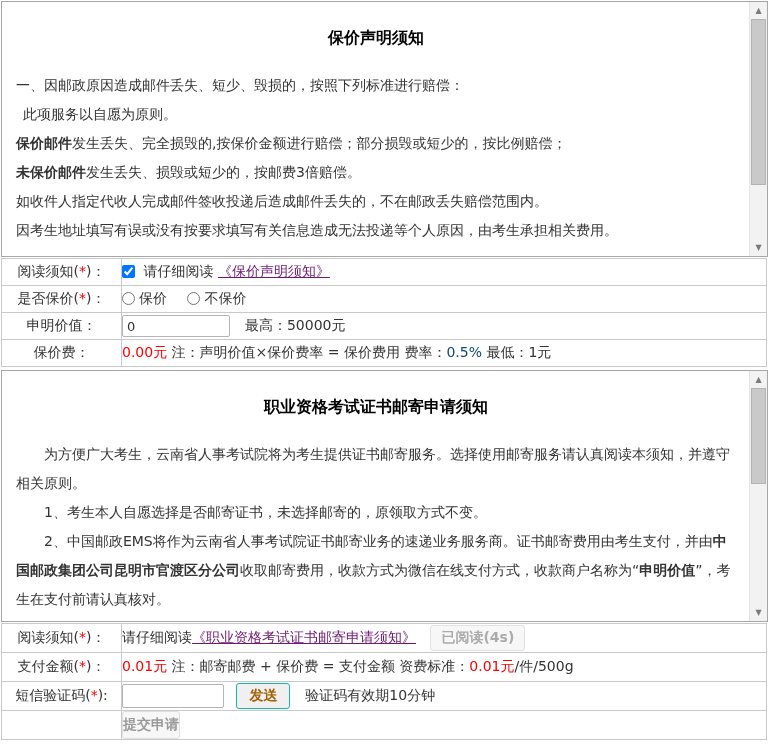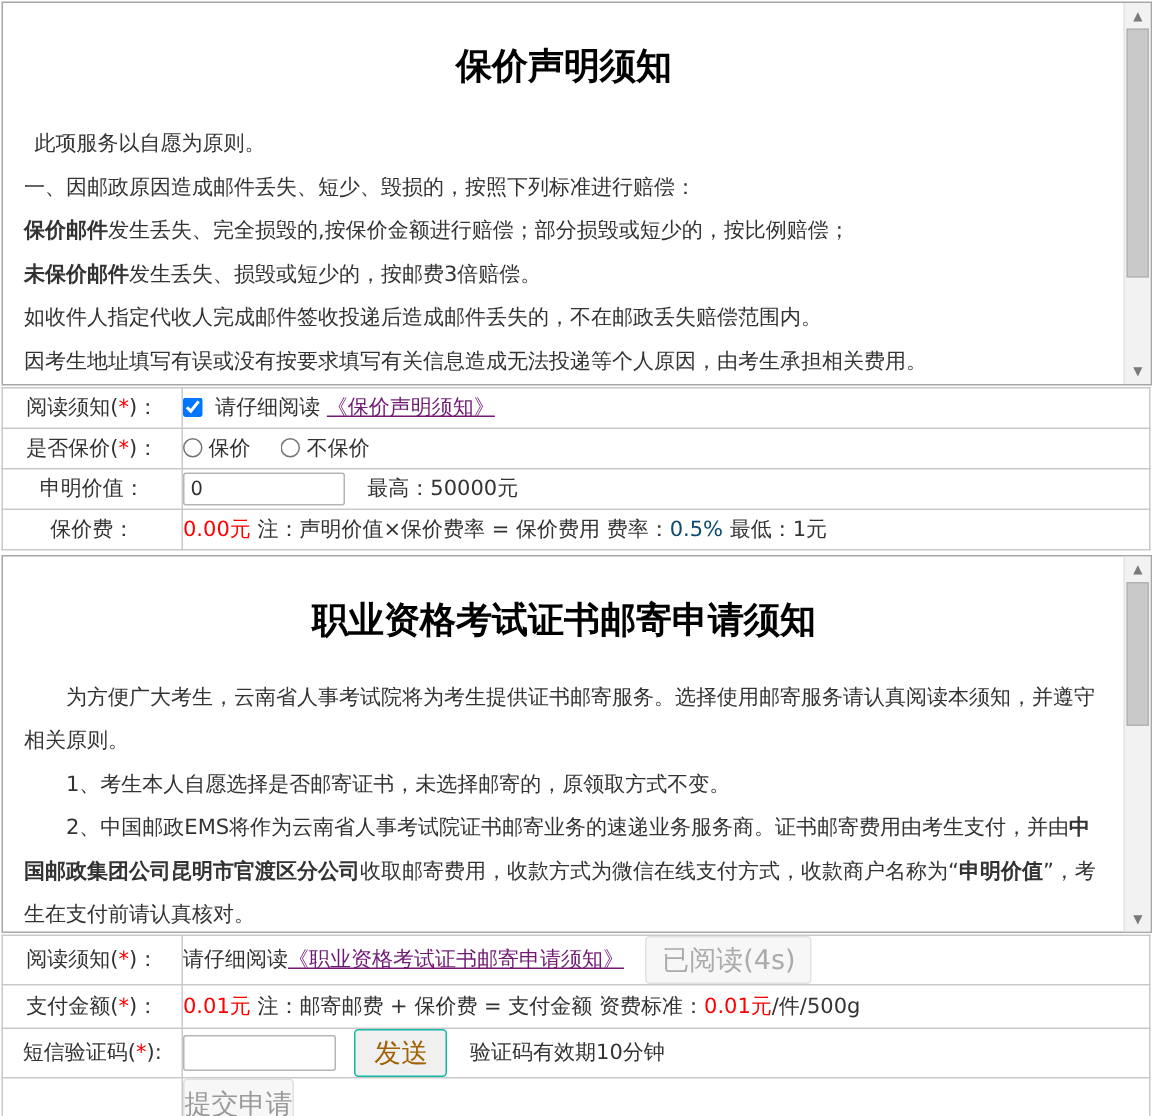--- a/index.html
+++ b/index.html
@@ -10,21 +10,21 @@
   }
   .page{padding-top:1px;}
   
   .notice-box{
     position:relative;margin:0 4px 0 1px;border:1px solid #a6a6a6;
     background:#fff;box-sizing:border-box;overflow:hidden;
   }
   .notice-box.first{height:256px;}
   .notice-box.second{height:252px;margin-top:3px;}
   .notice-content{position:absolute;top:0;left:0;right:17px;bottom:0;overflow:hidden;padding:0 14px;}
-  .notice-title{text-align:center;font-size:24px;font-weight:bold;color:#000;margin:26px 0 0 0;}
+  .notice-title{text-align:center;font-size:16px;font-weight:bold;color:#000;margin:26px 0 0 0;}
   .notice-body{margin-top:22px;}
   .notice-body p{margin:0;line-height:29px;color:#333;}
   
   .sb{position:absolute;top:0;right:0;bottom:0;width:17px;background:#f2f2f2;border-left:1px solid #e4e4e4;}
   .sb-btn{height:17px;line-height:17px;text-align:center;font-size:8px;color:#7a7a7a;cursor:default;user-select:none;}
   .sb-btn.down{position:absolute;bottom:0;left:0;right:0;}
   .sb-thumb{position:absolute;left:1px;right:1px;background:#c9c9c9;border:1px solid #b3b3b3;box-sizing:border-box;}
   .sb-thumb.t1{top:17px;height:166px;}
   .sb-thumb.t2{top:17px;height:96px;}
   
@@ -36,39 +36,39 @@
   td.val{padding-left:12px;white-space:nowrap;}
   .lnk{color:#701a75;text-decoration:underline;cursor:pointer;}
   input[type=checkbox],input[type=radio]{margin:0 4px 0 0;vertical-align:-2px;}
   .radio-lbl{margin-right:16px;}
   .txt-input{
     width:98px;height:18px;border:1px solid #b5b5b5;border-radius:2px;
     padding:1px 4px;font-size:13px;font-family:inherit;color:#333;vertical-align:middle;
   }
   .sms-input{width:92px;height:20px;}
   .btn{
-    display:inline-block;border-radius:3px;font-size:18px;font-family:inherit;
-    vertical-align:middle;cursor:pointer;
+    display:inline-block;border-radius:3px;font-size:14px;font-family:inherit;
+    vertical-align:middle;cursor:pointer;font-weight:bold;
   }
   .btn-send{background:#f0f0f0;border:1px solid #14b8a6;color:#a16207;padding:3px 12px;margin-left:8px;}
   .btn-disabled{background:#f7f7f7;border:1px solid #e2e2e2;color:#ababab;padding:3px 10px;margin-left:10px;cursor:default;}
   .btn-submit{background:#f7f7f7;border:1px solid #e0e0e0;color:#9a9a9a;padding:4px 0;cursor:default;}
   .gap{display:inline-block;width:6px;}
 </style>
 </head>
 <body>
 
 <div class="page">
 
   <div class="notice-box first">
     <div class="notice-content">
       <h2 class="notice-title">保价声明须知</h2>
       <div class="notice-body">
+          <p><span>一、因邮政原因造成邮件丢失、短少、毁损的，按照下列标准进行赔偿：</span></p>
           <p style="text-indent: 0.5em;"><span>此项服务以自愿为原则。</span></p>
-          <p><span>一、因邮政原因造成邮件丢失、短少、毁损的，按照下列标准进行赔偿：</span></p>
           <p><span style="font-weight: bold;">保价邮件</span><span>发生丢失、完全损毁的,按保价金额进行赔偿；部分损毁或短少的，按比例赔偿；</span></p>
           <p><span style="font-weight: bold;">未保价邮件</span><span>发生丢失、损毁或短少的，按邮费3倍赔偿。</span></p>
           <p><span>如收件人指定代收人完成邮件签收投递后造成邮件丢失的，不在邮政丢失赔偿范围内。</span></p>
           <p><span>因考生地址填写有误或没有按要求填写有关信息造成无法投递等个人原因，由考生承担相关费用。</span></p>
           <p></p>
         </div>
     </div>
     <div class="sb">
       <div class="sb-btn up">▲</div>
       <div class="sb-thumb t1"></div>

